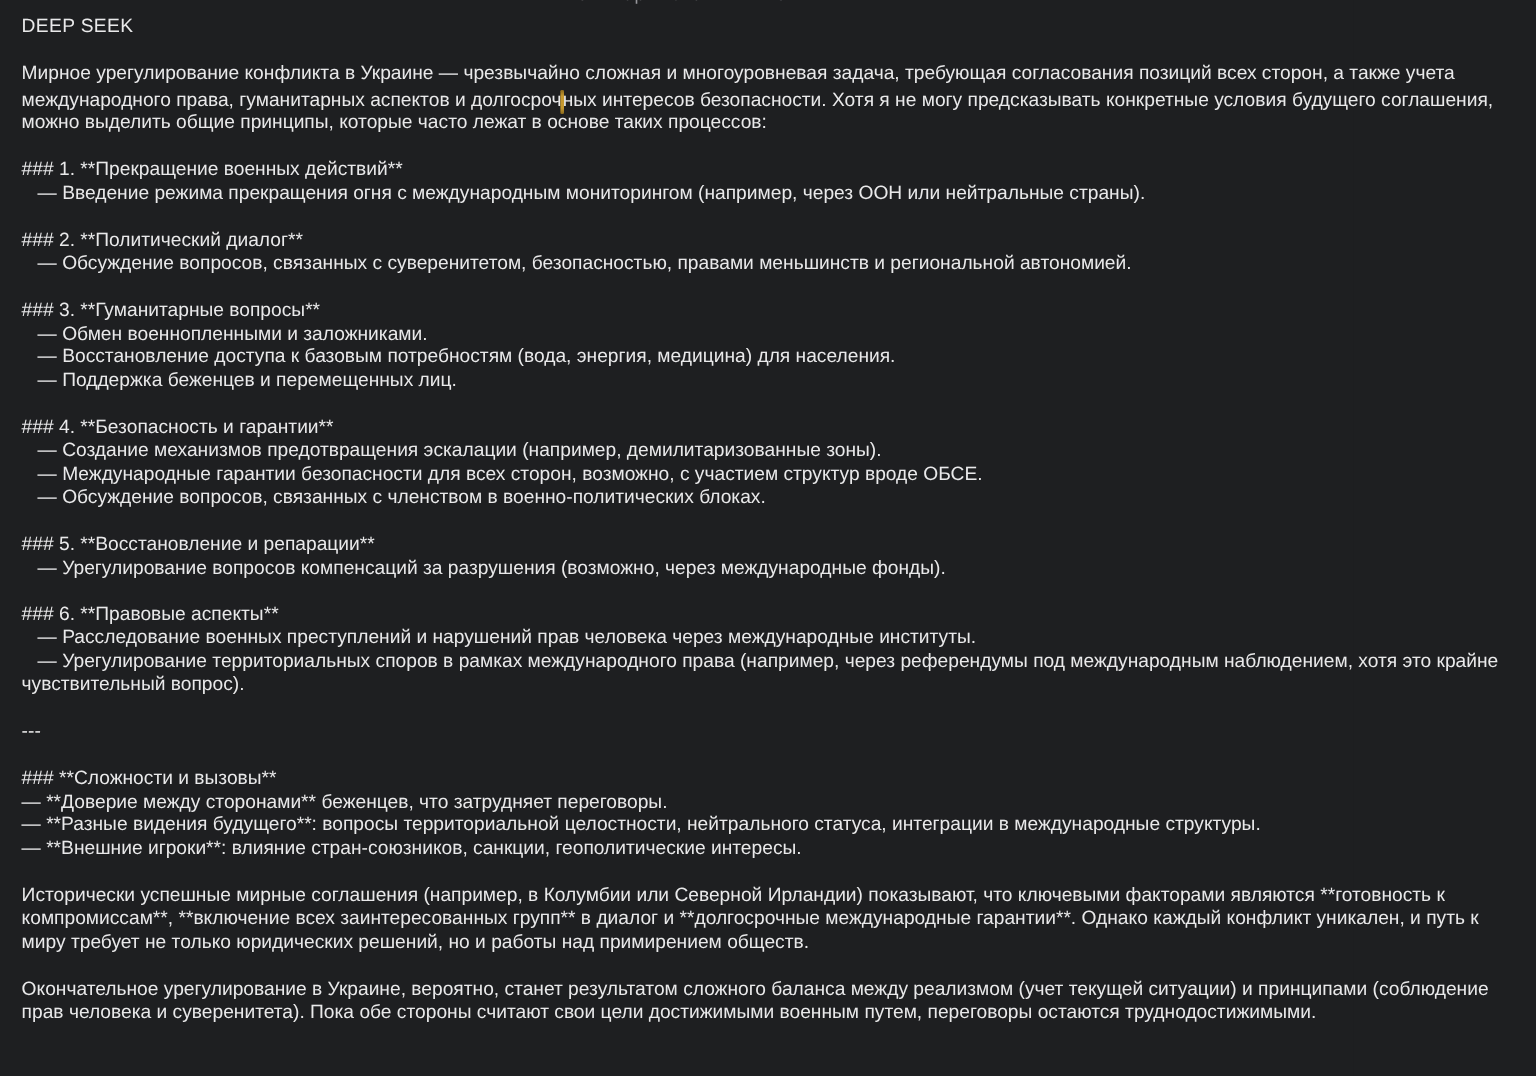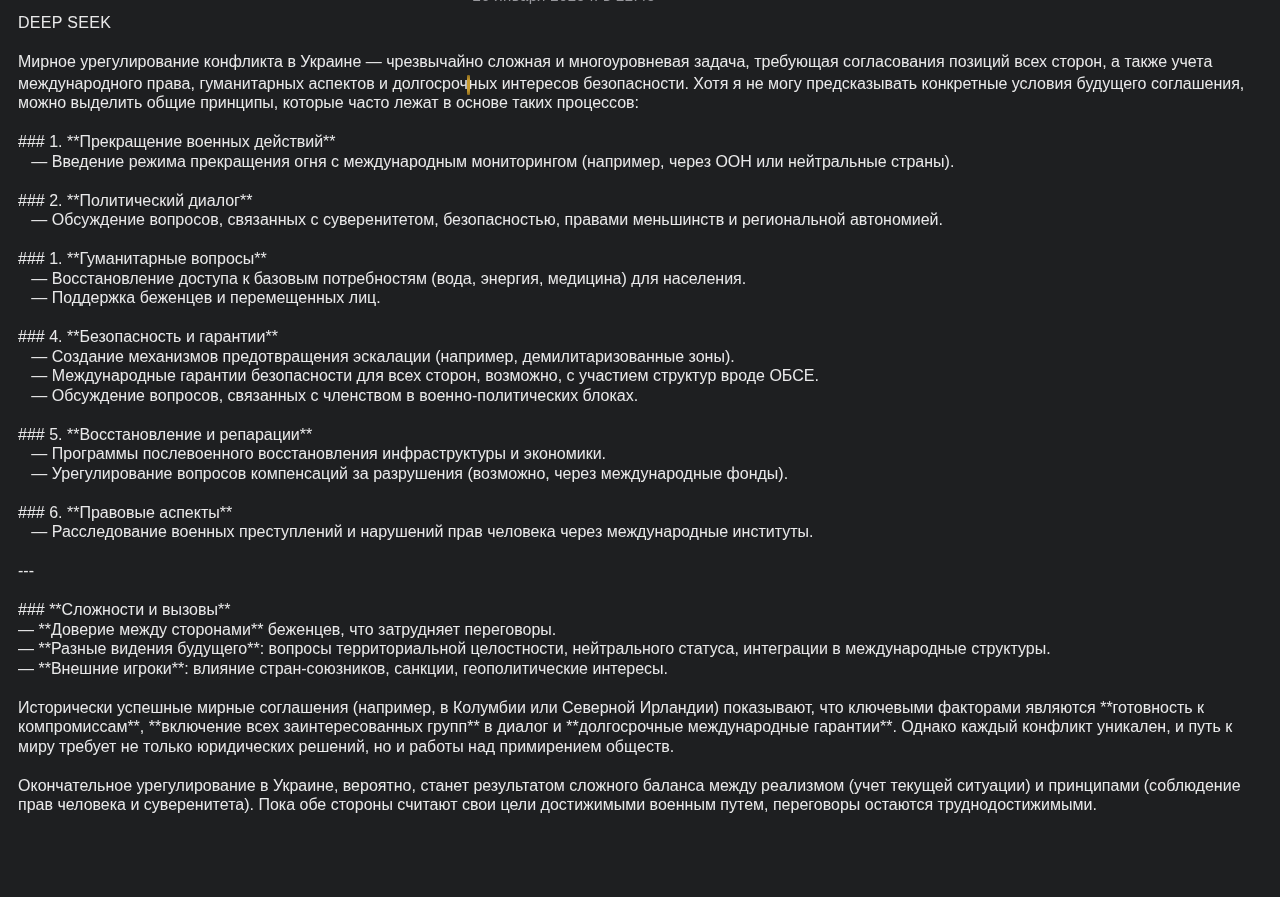--- a/index.html
+++ b/index.html
@@ -72,35 +72,36 @@
       <div class="line title">DEEP SEEK</div>
       <div class="line blank">&nbsp;</div>
       <div class="line paragraph"><span>Мирное урегулирование конфликта в Украине — чрезвычайно сложная и многоуровневая задача, требующая согласования позиций всех сторон, а также учета международного права, гуманитарных аспектов и долгосроч</span><span class="caret"></span><span>ных интересов безопасности. Хотя я не могу предсказывать конкретные условия будущего соглашения, можно выделить общие принципы, которые часто лежат в основе таких процессов:</span></div>
       <div class="line blank">&nbsp;</div>
       <div class="line heading">### 1. **Прекращение военных действий**</div>
       <div class="line bullet">   — Введение режима прекращения огня с международным мониторингом (например, через ООН или нейтральные страны).</div>
       <div class="line blank">&nbsp;</div>
       <div class="line heading">### 2. **Политический диалог**</div>
       <div class="line bullet">   — Обсуждение вопросов, связанных с суверенитетом, безопасностью, правами меньшинств и региональной автономией.</div>
       <div class="line blank">&nbsp;</div>
-      <div class="line heading">### 1. **Гуманитарные вопросы**</div>
+      <div class="line heading">### 3. **Гуманитарные вопросы**</div>
+      <div class="line bullet">   — Обмен военнопленными и заложниками.</div>
       <div class="line bullet">   — Восстановление доступа к базовым потребностям (вода, энергия, медицина) для населения.</div>
       <div class="line bullet">   — Поддержка беженцев и перемещенных лиц.</div>
       <div class="line blank">&nbsp;</div>
       <div class="line heading">### 4. **Безопасность и гарантии**</div>
       <div class="line bullet">   — Создание механизмов предотвращения эскалации (например, демилитаризованные зоны).</div>
       <div class="line bullet">   — Международные гарантии безопасности для всех сторон, возможно, с участием структур вроде ОБСЕ.</div>
       <div class="line bullet">   — Обсуждение вопросов, связанных с членством в военно-политических блоках.</div>
       <div class="line blank">&nbsp;</div>
       <div class="line heading">### 5. **Восстановление и репарации**</div>
-      <div class="line bullet">   — Программы послевоенного восстановления инфраструктуры и экономики.</div>
       <div class="line bullet">   — Урегулирование вопросов компенсаций за разрушения (возможно, через международные фонды).</div>
       <div class="line blank">&nbsp;</div>
       <div class="line heading">### 6. **Правовые аспекты**</div>
       <div class="line bullet">   — Расследование военных преступлений и нарушений прав человека через международные институты.</div>
+      <div class="line bullet">   — Урегулирование территориальных споров в рамках международного права (например, через референдумы под международным наблюдением, хотя это крайне чувствительный вопрос).</div>
       <div class="line blank">&nbsp;</div>
       <div class="line divider">---</div>
       <div class="line blank">&nbsp;</div>
       <div class="line heading">### **Сложности и вызовы**</div>
       <div class="line bullet">— **Доверие между сторонами** беженцев, что затрудняет переговоры.</div>
       <div class="line bullet">— **Разные видения будущего**: вопросы территориальной целостности, нейтрального статуса, интеграции в международные структуры.</div>
       <div class="line bullet">— **Внешние игроки**: влияние стран-союзников, санкции, геополитические интересы.</div>
       <div class="line blank">&nbsp;</div>
       <div class="line paragraph">Исторически успешные мирные соглашения (например, в Колумбии или Северной Ирландии) показывают, что ключевыми факторами являются **готовность к компромиссам**, **включение всех заинтересованных групп** в диалог и **долгосрочные международные гарантии**. Однако каждый конфликт уникален, и путь к миру требует не только юридических решений, но и работы над примирением обществ.</div>
       <div class="line blank">&nbsp;</div>

